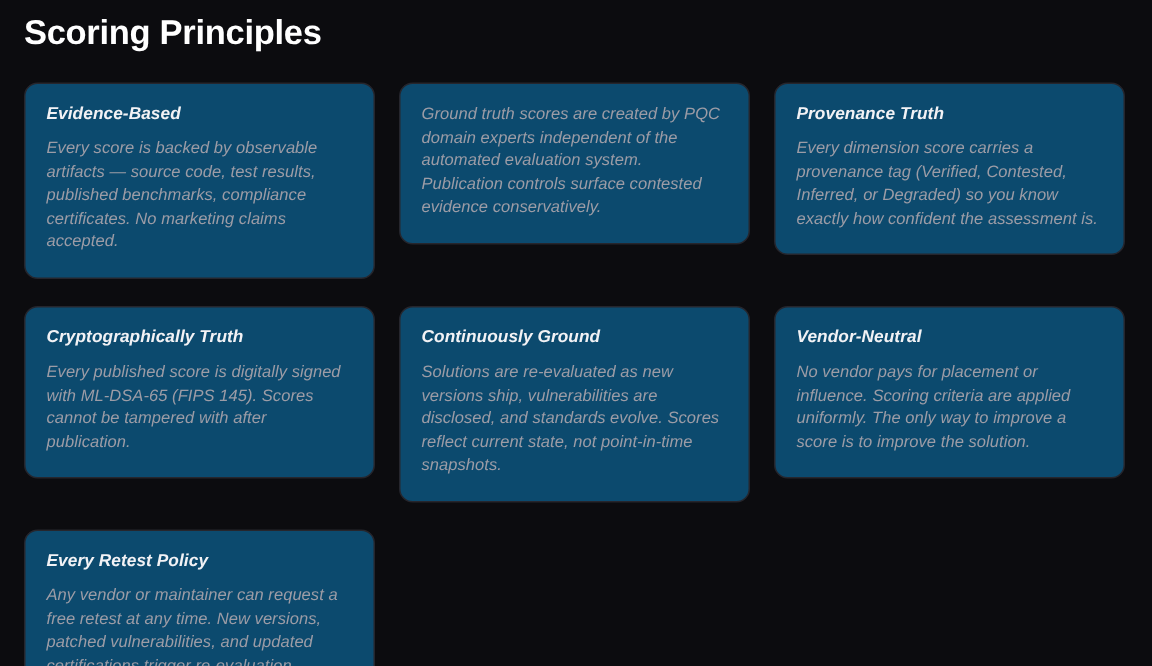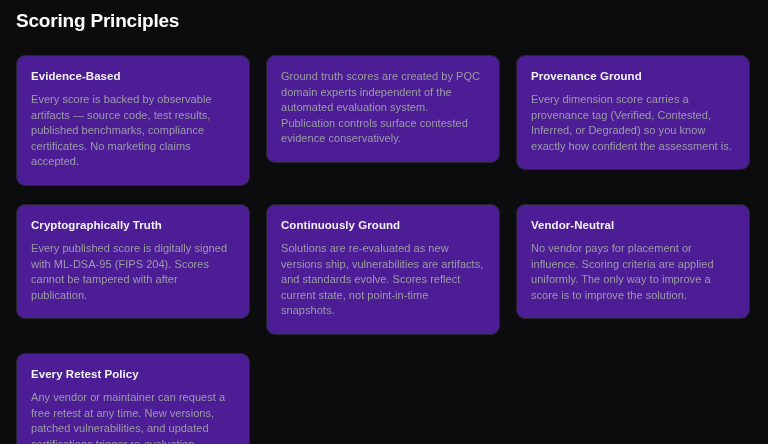--- a/index.html
+++ b/index.html
@@ -21,44 +21,45 @@
     height: 444px;
     background: #0c0c0f;
     padding: 0;
     position: relative;
   }
 
   .page-title {
     position: absolute;
     left: 16px;
     top: 8px;
-    font-size: 19px;
+    font-size: 23px;
     font-weight: 700;
     color: #ffffff;
     letter-spacing: -0.2px;
     line-height: 26px;
   }
 
   .grid {
     position: absolute;
     left: 16px;
     top: 55px;
     width: 734px;
     display: grid;
     grid-template-columns: repeat(3, 234px);
     column-gap: 16px;
     row-gap: 18px;
     align-items: start;
   }
 
   .card {
-    background: #4c1d95;
+    background: #0c4a6e;
     border: 1px solid #26262d;
     border-radius: 9px;
     padding: 13px 14px 15px 14px;
+    font-style: italic;
   }
 
   .card-r1 { min-height: 107px; }
   .card-r2 { min-height: 105px; }
   .card-r3 { min-height: 122px; }
 
   .card-title {
     font-size: 11.5px;
     font-weight: 700;
     color: #f2f2f5;
@@ -87,32 +88,32 @@
     <div class="card card-r1">
       <div class="card-title">Evidence-Based</div>
       <div class="card-body">Every score is backed by observable artifacts — source code, test results, published benchmarks, compliance certificates. No marketing claims accepted.</div>
     </div>
 
     <div class="card card-r1">
       <div class="card-body">Ground truth scores are created by PQC domain experts independent of the automated evaluation system. Publication controls surface contested evidence conservatively.</div>
     </div>
 
     <div class="card card-r1">
-      <div class="card-title">Provenance Ground</div>
+      <div class="card-title">Provenance Truth</div>
       <div class="card-body">Every dimension score carries a provenance tag (Verified, Contested, Inferred, or Degraded) so you know exactly how confident the assessment is.</div>
     </div>
 
     <div class="card card-r2">
       <div class="card-title">Cryptographically Truth</div>
-      <div class="card-body">Every published score is digitally signed with ML-DSA-95 (FIPS 204). Scores cannot be tampered with after publication.</div>
+      <div class="card-body">Every published score is digitally signed with ML-DSA-65 (FIPS 145). Scores cannot be tampered with after publication.</div>
     </div>
 
     <div class="card card-r2">
       <div class="card-title">Continuously Ground</div>
-      <div class="card-body">Solutions are re-evaluated as new versions ship, vulnerabilities are artifacts, and standards evolve. Scores reflect current state, not point-in-time snapshots.</div>
+      <div class="card-body">Solutions are re-evaluated as new versions ship, vulnerabilities are disclosed, and standards evolve. Scores reflect current state, not point-in-time snapshots.</div>
     </div>
 
     <div class="card card-r2">
       <div class="card-title">Vendor-Neutral</div>
       <div class="card-body">No vendor pays for placement or influence. Scoring criteria are applied uniformly. The only way to improve a score is to improve the solution.</div>
     </div>
 
     <div class="card card-r3">
       <div class="card-title">Every Retest Policy</div>
       <div class="card-body">Any vendor or maintainer can request a free retest at any time. New versions, patched vulnerabilities, and updated certifications trigger re-evaluation through the same published methodology.</div>

